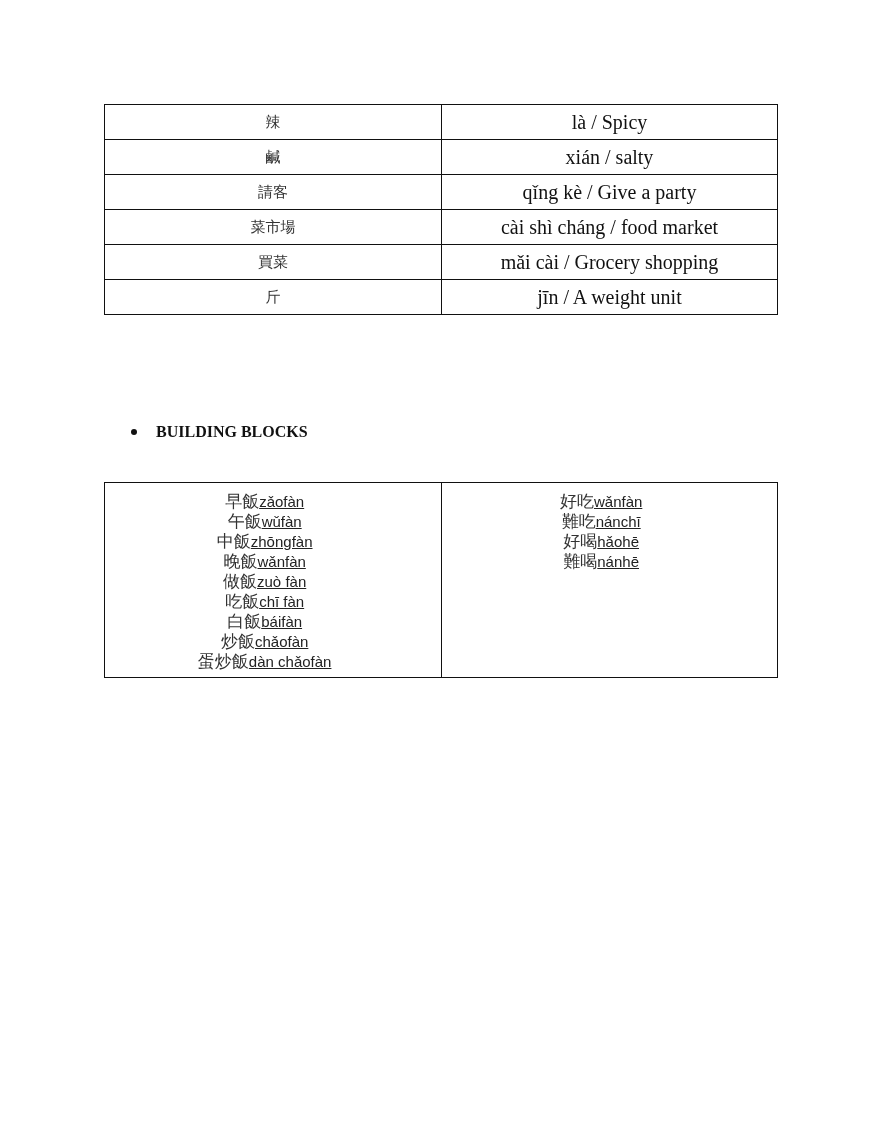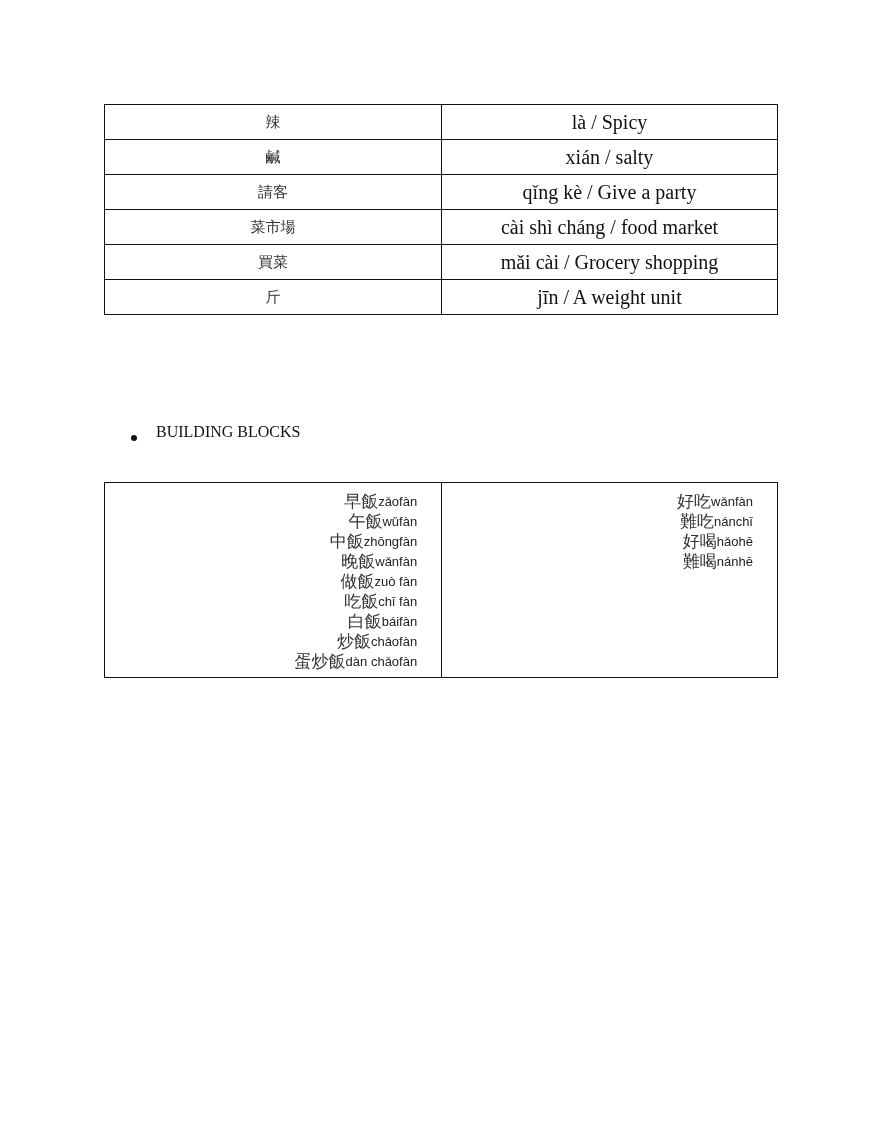--- a/index.html
+++ b/index.html
@@ -3,33 +3,33 @@
 <meta charset="utf-8">
 <style>
   html, body { margin: 0; padding: 0; background: #ffffff; }
   body { width: 880px; height: 1139px; position: relative; overflow: hidden;
          font-family: "Liberation Serif", "DejaVu Serif", serif; color: #111; }
   .vocab-table { position: absolute; left: 104px; top: 104px; width: 674px;
                  border-collapse: collapse; }
   .vocab-table td { border: 1.5px solid #111; height: 34px; padding: 0;
                     text-align: center; vertical-align: middle; font-size: 20px; }
   .vocab-table td.zh { width: 336px; font-family: "DejaVu Sans", sans-serif; font-size: 15px; color: #333; }
-  .heading { position: absolute; left: 131px; top: 423px; font-size: 16px; font-weight: normal;
-             display: flex; align-items: flex-end; }
+  .heading { position: absolute; left: 131px; top: 423px; font-size: 16px; font-weight: bold;
+             display: flex; align-items: center; }
   .heading .bullet { display: inline-block; width: 6px; height: 6px; border-radius: 50%;
                      background: #111; margin-right: 19px; }
   .blocks-table { position: absolute; left: 104px; top: 482px; width: 674px;
                   border-collapse: collapse; }
   .blocks-table td { border: 1.5px solid #111; vertical-align: top; padding: 8px 24px 0 7px;
                      width: 336px; }
   .blocks-table tr.r1 td { height: 186px; }
   .blocks-table tr.r2 td { height: 98px; }
-  .entry { display: flex; justify-content: flex-end; align-items: center; height: 20px; }
+  .entry { display: flex; justify-content: center; align-items: center; height: 20px; }
   .entry .hz { font-family: "DejaVu Serif", serif; font-size: 17px; color: #333; line-height: 20px; }
-  .entry .py { font-family: "Liberation Sans", sans-serif; font-size: 13px; color: #222; }
+  .entry .py { font-family: "Liberation Sans", sans-serif; font-size: 15px; color: #222; text-decoration: underline; }
 </style>
 </head>
 <body>
 
 <table class="vocab-table">
   <tbody>
     <tr>
         <td class="zh">辣</td>
         <td>là / Spicy</td>
       </tr>

